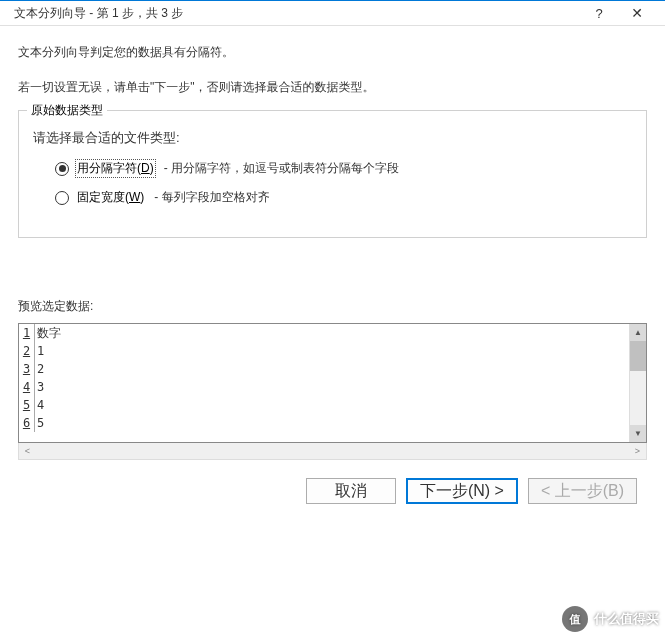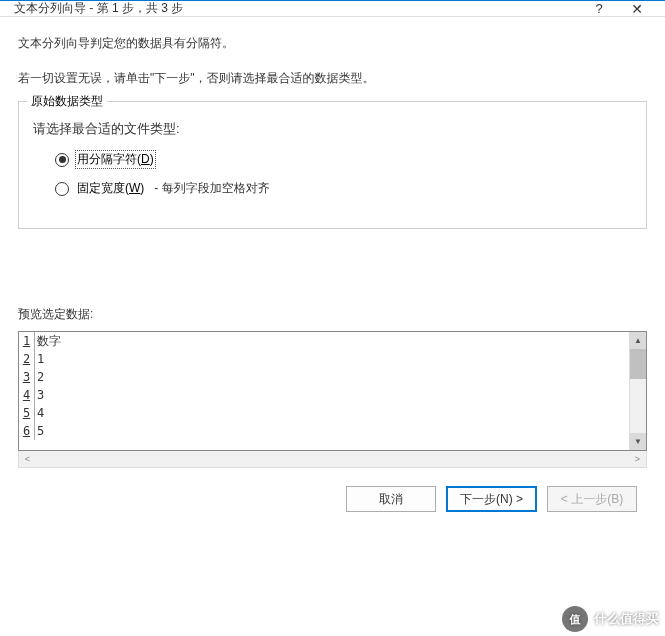--- a/index.html
+++ b/index.html
@@ -6,21 +6,21 @@
     body {
       font-family: "Microsoft YaHei", "SimSun", sans-serif;
       font-size: 12px;
       background: #fff;
       width: 665px;
       height: 636px;
       overflow: hidden;
       position: relative;
     }
     .titlebar {
-      height: 17px;
+      height: 26px;
       border-top: 1px solid #0078d7;
       border-bottom: 1px solid #e0e0e0;
       display: flex;
       align-items: center;
       padding: 0 8px 0 14px;
       font-size: 12px;
       color: #333;
       background: #fff;
     }
     .titlebar .title { flex: 1; }
@@ -84,21 +84,21 @@
       border-radius: 50%;
     }
     .radio-label { border: 1px dotted transparent; padding: 0 1px; }
     .radio-label.focused { border: 1px dotted #555; }
     .radio-label u { text-decoration: underline; }
     .radio-desc { margin-left: 8px; color: #333; }
     
     .preview-label {
       font-size: 12px;
       color: #333;
-      margin: 77px 0 8px 0;
+      margin: 60px 0 8px 0;
     }
     .preview-container {
       display: flex;
       border: 1px solid #888;
       height: 120px;
     }
     .preview-body {
       flex: 1;
       overflow: hidden;
       background: #fff;
@@ -173,21 +173,21 @@
       display: flex;
       justify-content: flex-end;
       gap: 10px;
       padding: 18px 10px 0 0;
     }
     .btn {
       min-width: 90px;
       height: 26px;
       background: #fdfdfd;
       border: 1px solid #adadad;
-      font-size: 12px;
+      font-size: 16px;
       color: #333;
       cursor: pointer;
       display: flex;
       align-items: center;
       justify-content: center;
       padding: 0 12px;
     }
     .btn.disabled {
       color: #aaa;
       background: #f5f5f5;
@@ -233,20 +233,21 @@
   <p class="intro1">文本分列向导判定您的数据具有分隔符。</p>
   <p class="intro2">若一切设置无误，请单击"下一步"，否则请选择最合适的数据类型。</p>
 
   <div class="groupbox">
     <div class="legend">原始数据类型</div>
     <div class="grouplabel">请选择最合适的文件类型:</div>
 
     <div class="radio-row">
       <span class="radio checked"></span>
       <span class="radio-label focused"><span>用分隔字符(</span><u>D</u><span>)</span></span>
+      <span class="radio-desc">- 用分隔字符，如逗号或制表符分隔每个字段</span>
     </div>
 
     <div class="radio-row">
       <span class="radio"></span>
       <span class="radio-label"><span>固定宽度(</span><u>W</u><span>)</span></span>
       <span class="radio-desc">- 每列字段加空格对齐</span>
     </div>
   </div>
 
   <div class="preview-label">预览选定数据:</div>

